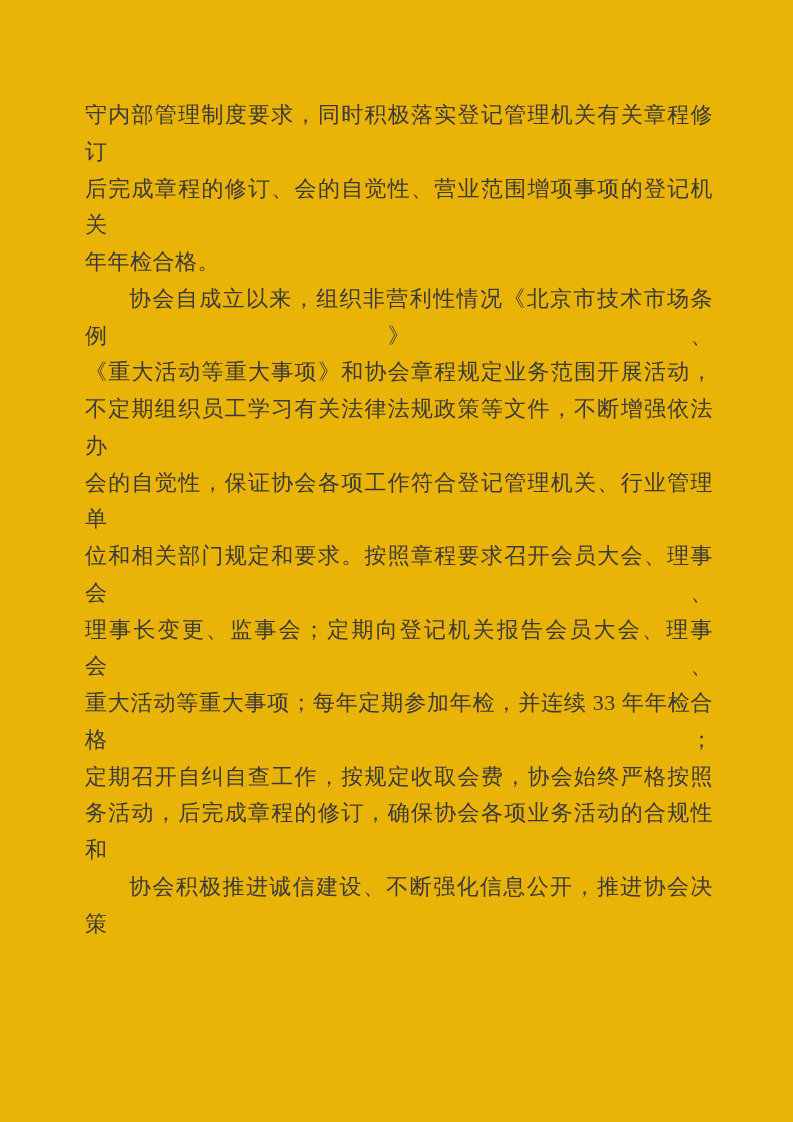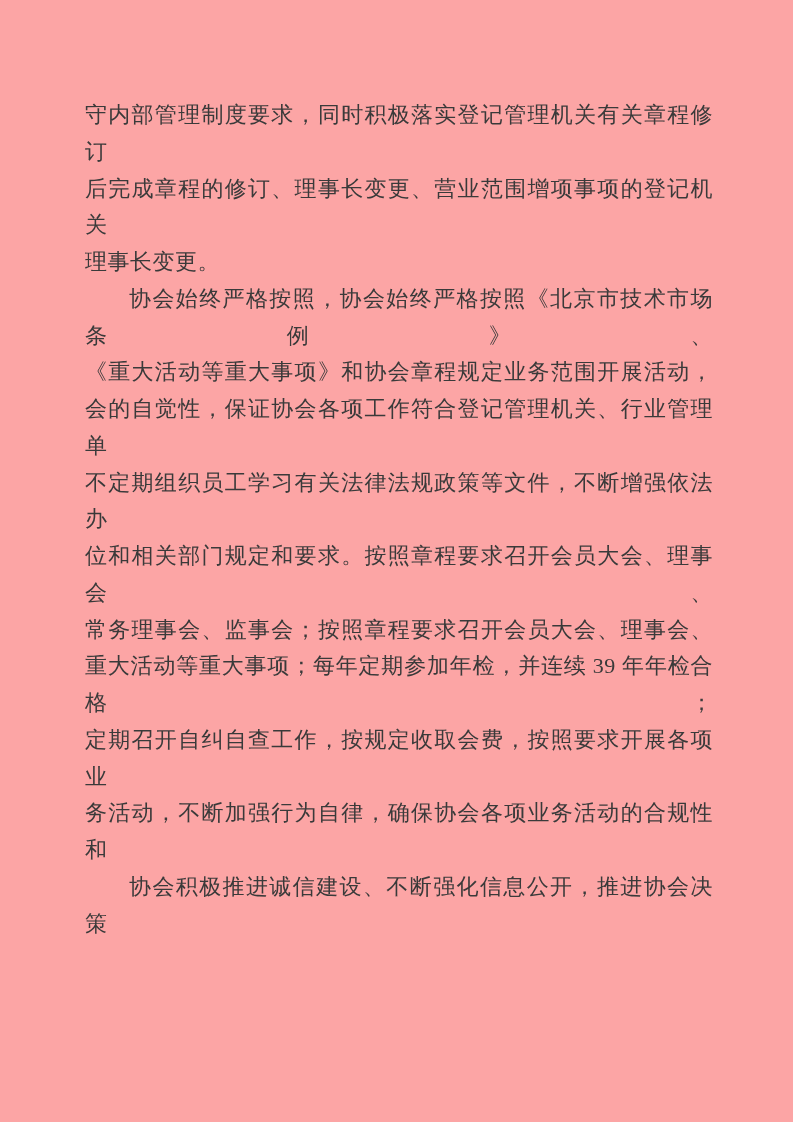--- a/index.html
+++ b/index.html
@@ -4,21 +4,21 @@
 <style>
   html, body {
     margin: 0;
     padding: 0;
     background: #ffffff;
   }
   .page {
     position: relative;
     width: 793px;
     height: 1122px;
-    background: #fca5a5;
+    background: #eab308;
     overflow: hidden;
     font-family: "Liberation Serif", "DejaVu Serif", serif;
   }
   .content {
     position: absolute;
     left: 85px;
     top: 97px;
     width: 628px;
     font-size: 22px;
     line-height: 36.75px;
@@ -35,27 +35,27 @@
   .line.ind {
     text-indent: 44px;
   }
 </style>
 </head>
 <body>
 
 <div class="page">
   <div class="content">
     <div class="line">守内部管理制度要求，同时积极落实登记管理机关有关章程修订</div>
-    <div class="line">后完成章程的修订、理事长变更、营业范围增项事项的登记机关</div>
-    <div class="line end">理事长变更。</div>
-    <div class="line ind">协会始终严格按照，协会始终严格按照《北京市技术市场条例》、</div>
+    <div class="line">后完成章程的修订、会的自觉性、营业范围增项事项的登记机关</div>
+    <div class="line end">年年检合格。</div>
+    <div class="line ind">协会自成立以来，组织非营利性情况《北京市技术市场条例》、</div>
     <div class="line">《重大活动等重大事项》和协会章程规定业务范围开展活动，</div>
+    <div class="line">不定期组织员工学习有关法律法规政策等文件，不断增强依法办</div>
     <div class="line">会的自觉性，保证协会各项工作符合登记管理机关、行业管理单</div>
-    <div class="line">不定期组织员工学习有关法律法规政策等文件，不断增强依法办</div>
     <div class="line">位和相关部门规定和要求。按照章程要求召开会员大会、理事会、</div>
-    <div class="line">常务理事会、监事会；按照章程要求召开会员大会、理事会、</div>
-    <div class="line">重大活动等重大事项；每年定期参加年检，并连续 39 年年检合格；</div>
-    <div class="line">定期召开自纠自查工作，按规定收取会费，按照要求开展各项业</div>
-    <div class="line">务活动，不断加强行为自律，确保协会各项业务活动的合规性和</div>
+    <div class="line">理事长变更、监事会；定期向登记机关报告会员大会、理事会、</div>
+    <div class="line">重大活动等重大事项；每年定期参加年检，并连续 33 年年检合格；</div>
+    <div class="line">定期召开自纠自查工作，按规定收取会费，协会始终严格按照</div>
+    <div class="line">务活动，后完成章程的修订，确保协会各项业务活动的合规性和</div>
     <div class="line ind">协会积极推进诚信建设、不断强化信息公开，推进协会决策</div>
 
   </div>
 </div>
 
 </body></html>

